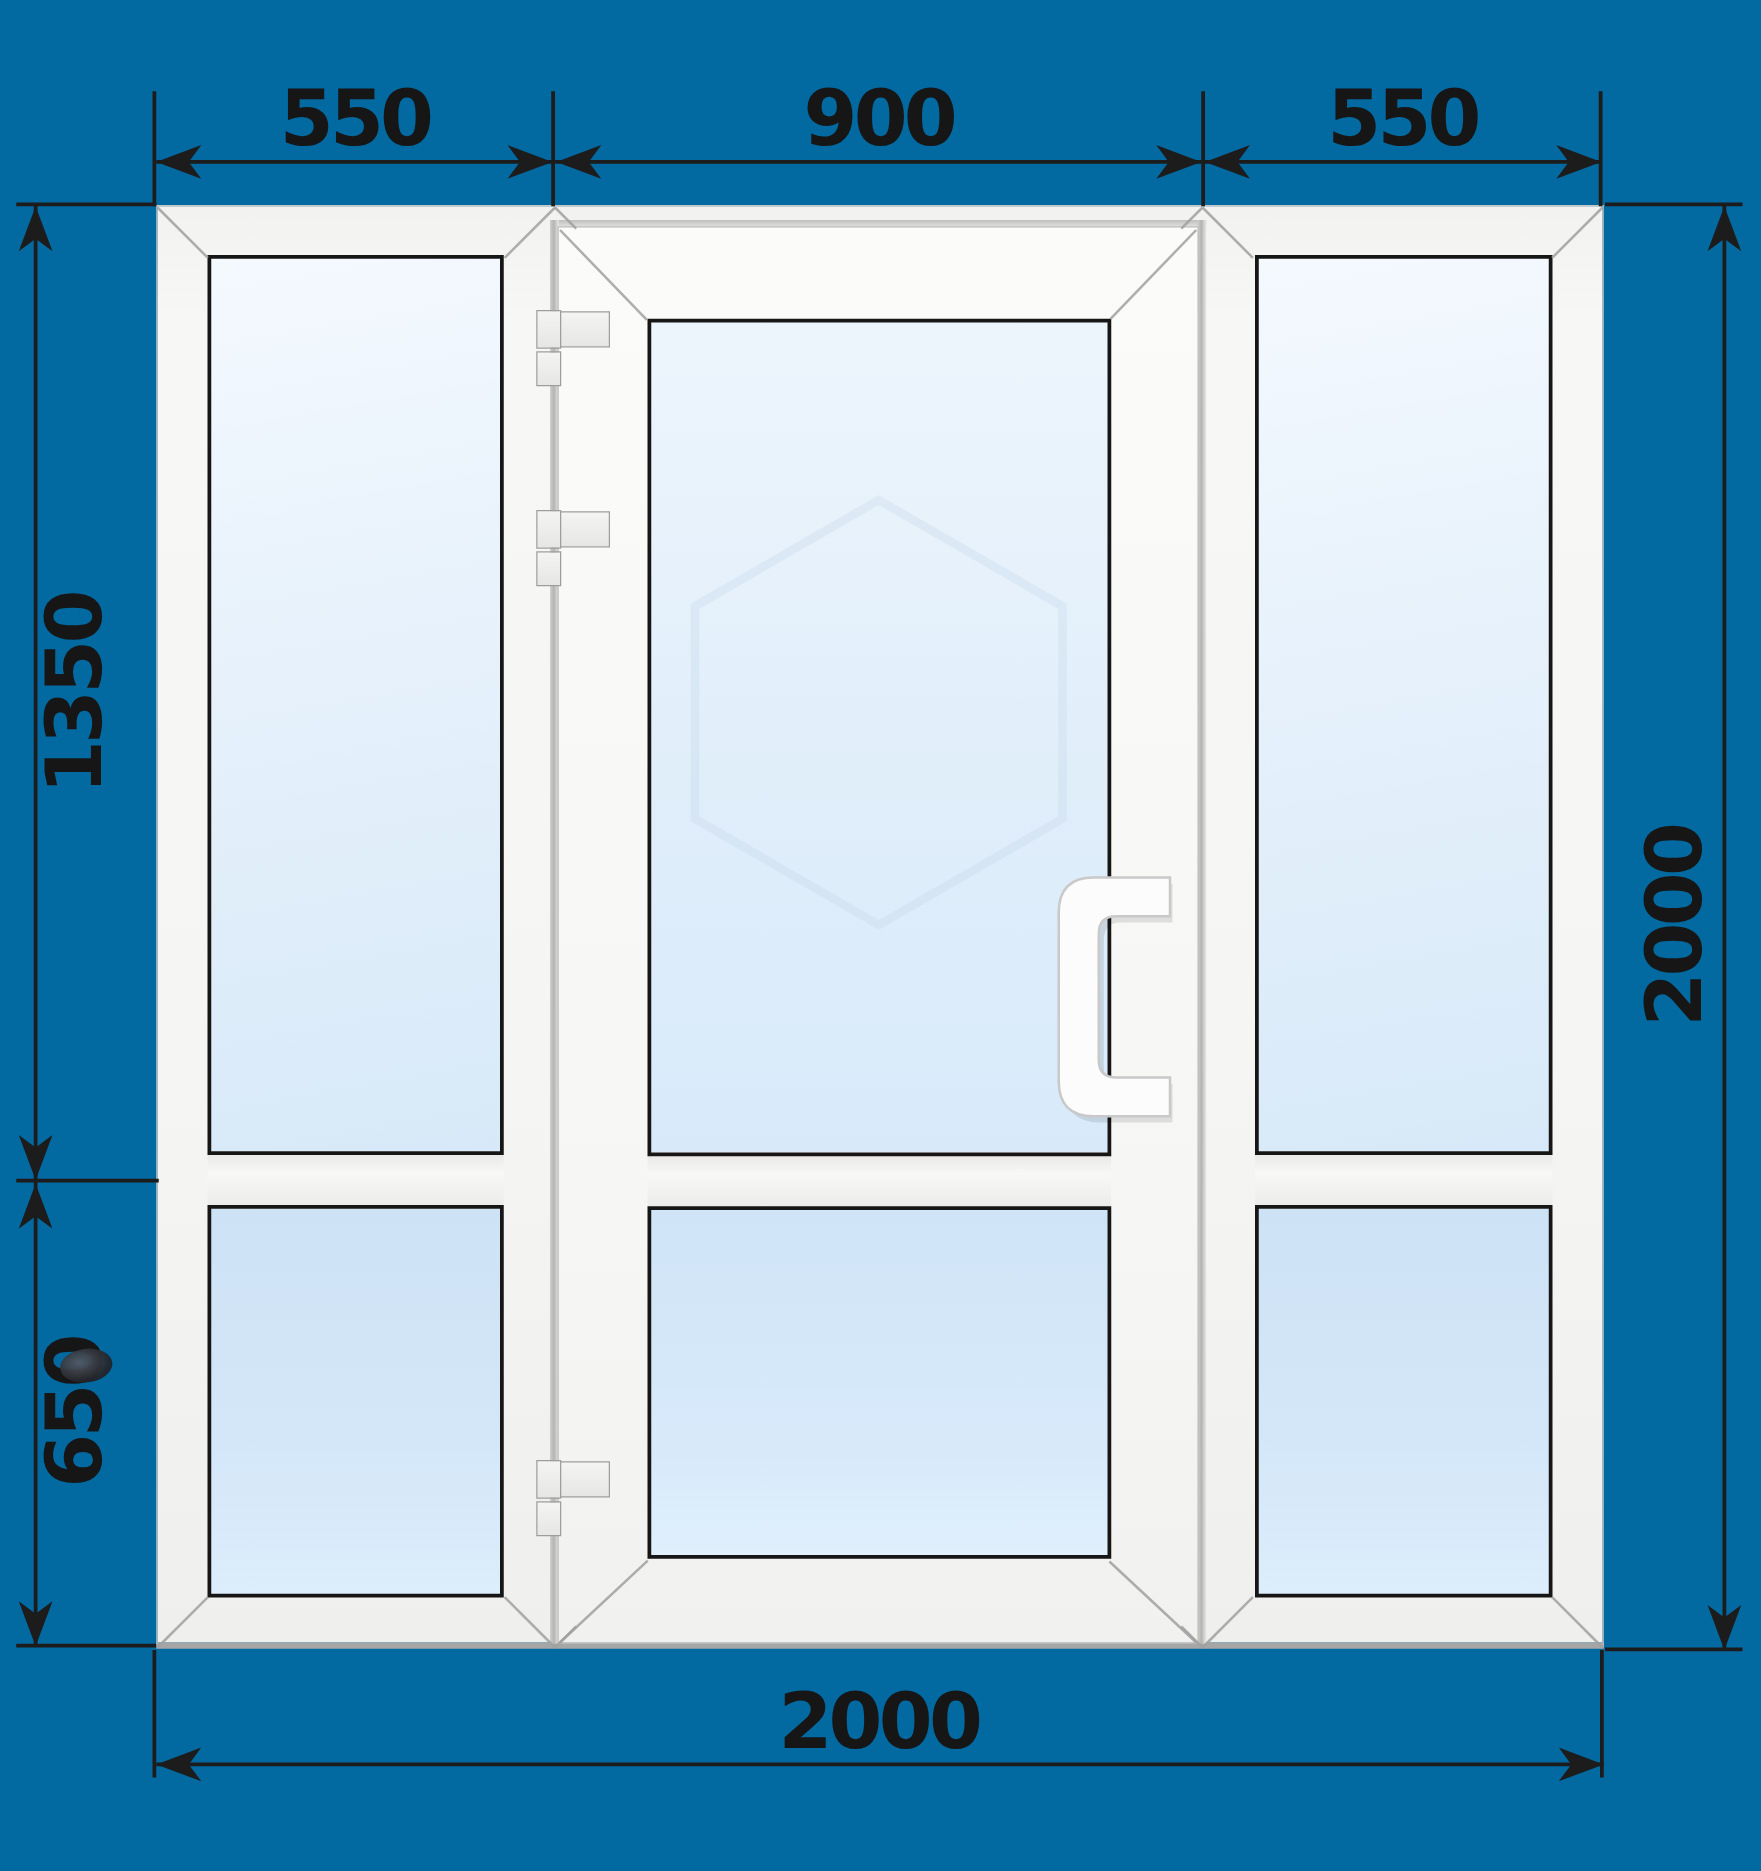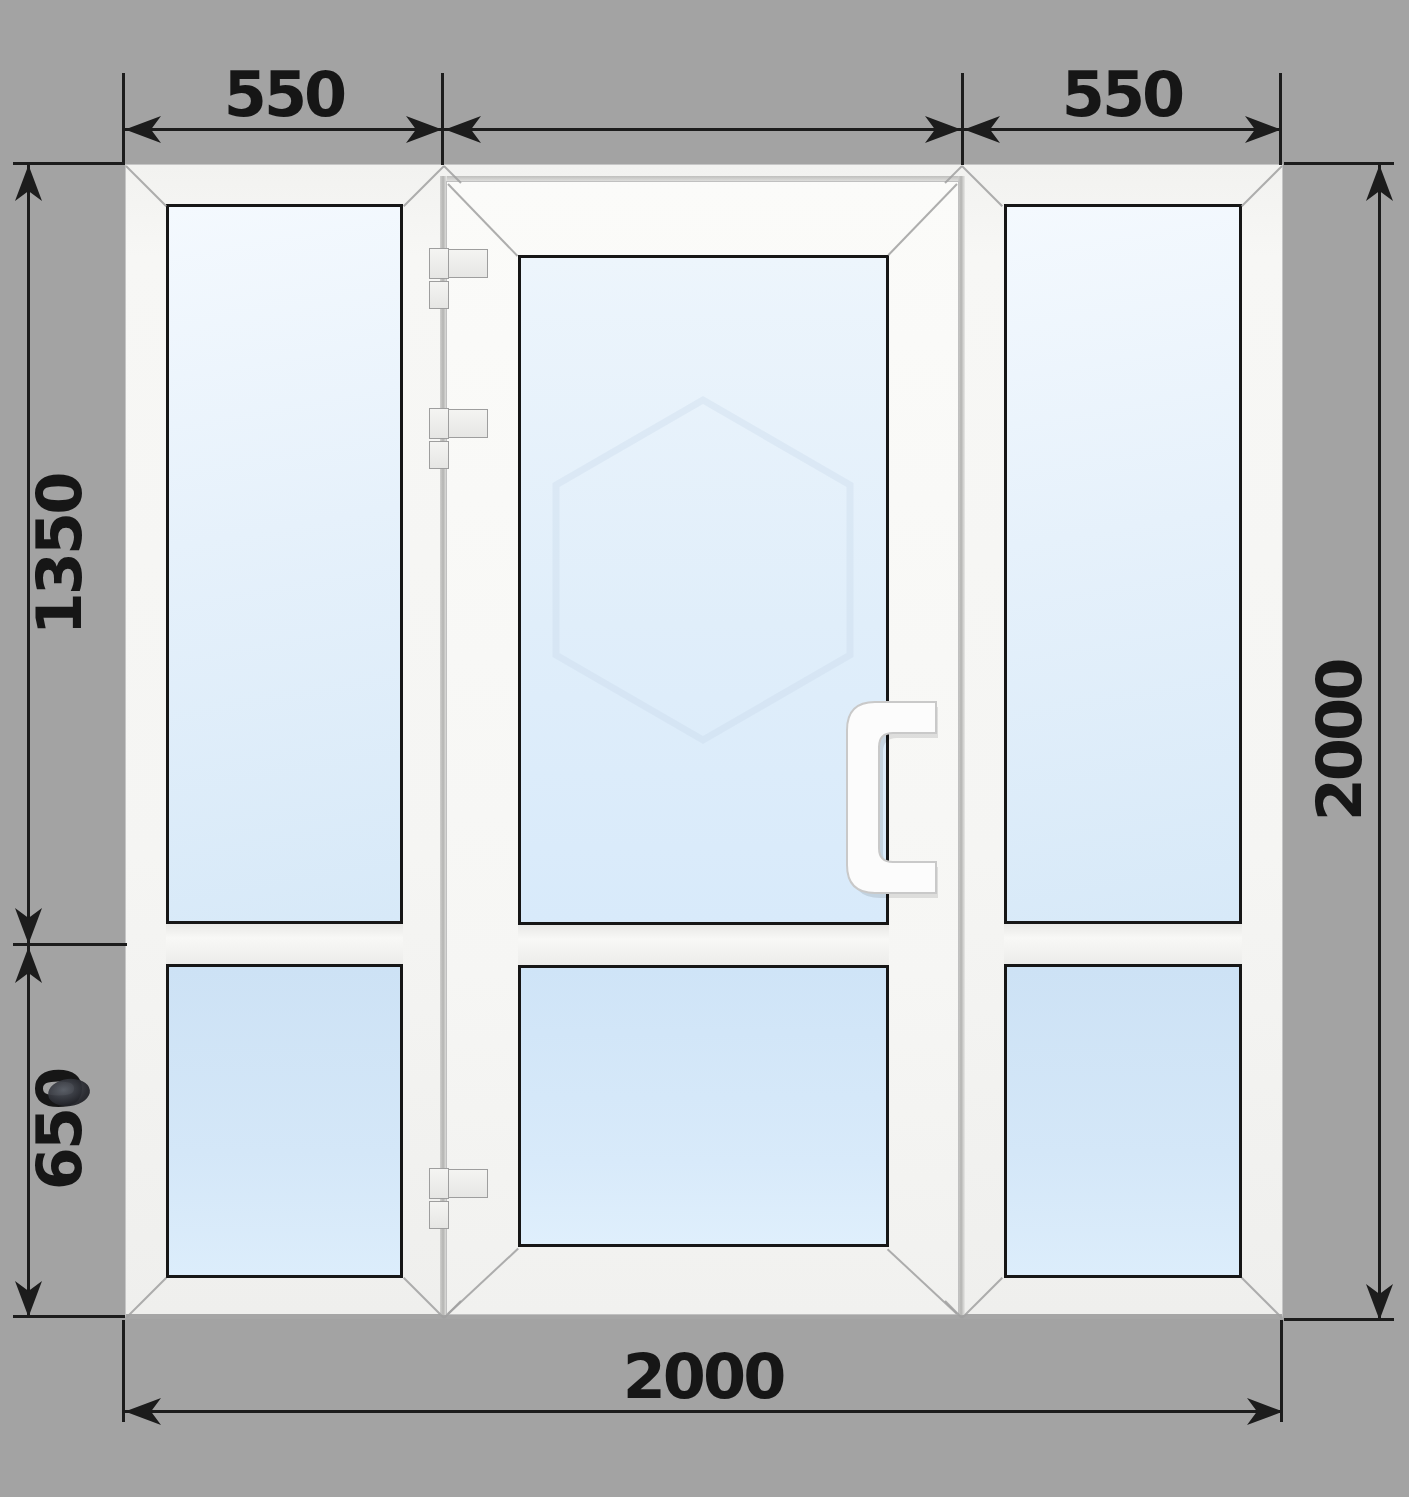--- a/index.html
+++ b/index.html
@@ -1,17 +1,17 @@
 <!DOCTYPE html>
 <html><head>
 <meta charset="utf-8">
 <style>
   html,body{margin:0;padding:0;background:#ffffff;}
   #stage{
-    position:relative;width:1409px;height:1497px;background:#a3a3a3;overflow:hidden;
+    position:relative;width:1409px;height:1497px;background:#0369a1;overflow:hidden;
     font-family:"DejaVu Sans", "Liberation Sans", sans-serif;
   }
   
   .abs{position:absolute;box-sizing:border-box;}
   .outer-frame{
     left:125px;top:164px;width:1158px;height:1155px;
     background:linear-gradient(180deg,#f2f2f0 0%,#f7f7f5 8%,#f5f5f3 60%,#efefed 100%);
     border:1px solid #c6c6c6;border-bottom:5px solid #a6a6a6;
   }
   .gap-v{width:7px;top:176px;height:1139px;background:linear-gradient(90deg,#cfcfcd,#b4b4b2 45%,#e8e8e6);}
@@ -172,19 +172,20 @@
     </svg>
 
   <svg class="arr" style="left:125px;top:1398px;" width="36" height="27">
       <polygon points="0,13.5 36,0 26,13.5 36,27"></polygon>
     </svg>
   <svg class="arr" style="left:1247px;top:1398px;" width="36" height="27">
       <polygon points="36,13.5 0,0 10,13.5 0,27"></polygon>
     </svg>
 
   <div class="num" style="left:184px;top:63px;">550</div>
+  <div class="num" style="left:603px;top:63px;">900</div>
   <div class="num" style="left:1022px;top:63px;">550</div>
   <div class="num rot" style="left:-40px;top:523px;">1350</div>
   <div class="num rot" style="left:-40px;top:1098px;">650</div>
   <div class="num rot" style="left:1240px;top:709px;">2000</div>
   <div class="num" style="left:603px;top:1345px;">2000</div>
 
 </div>
 
 </body></html>

